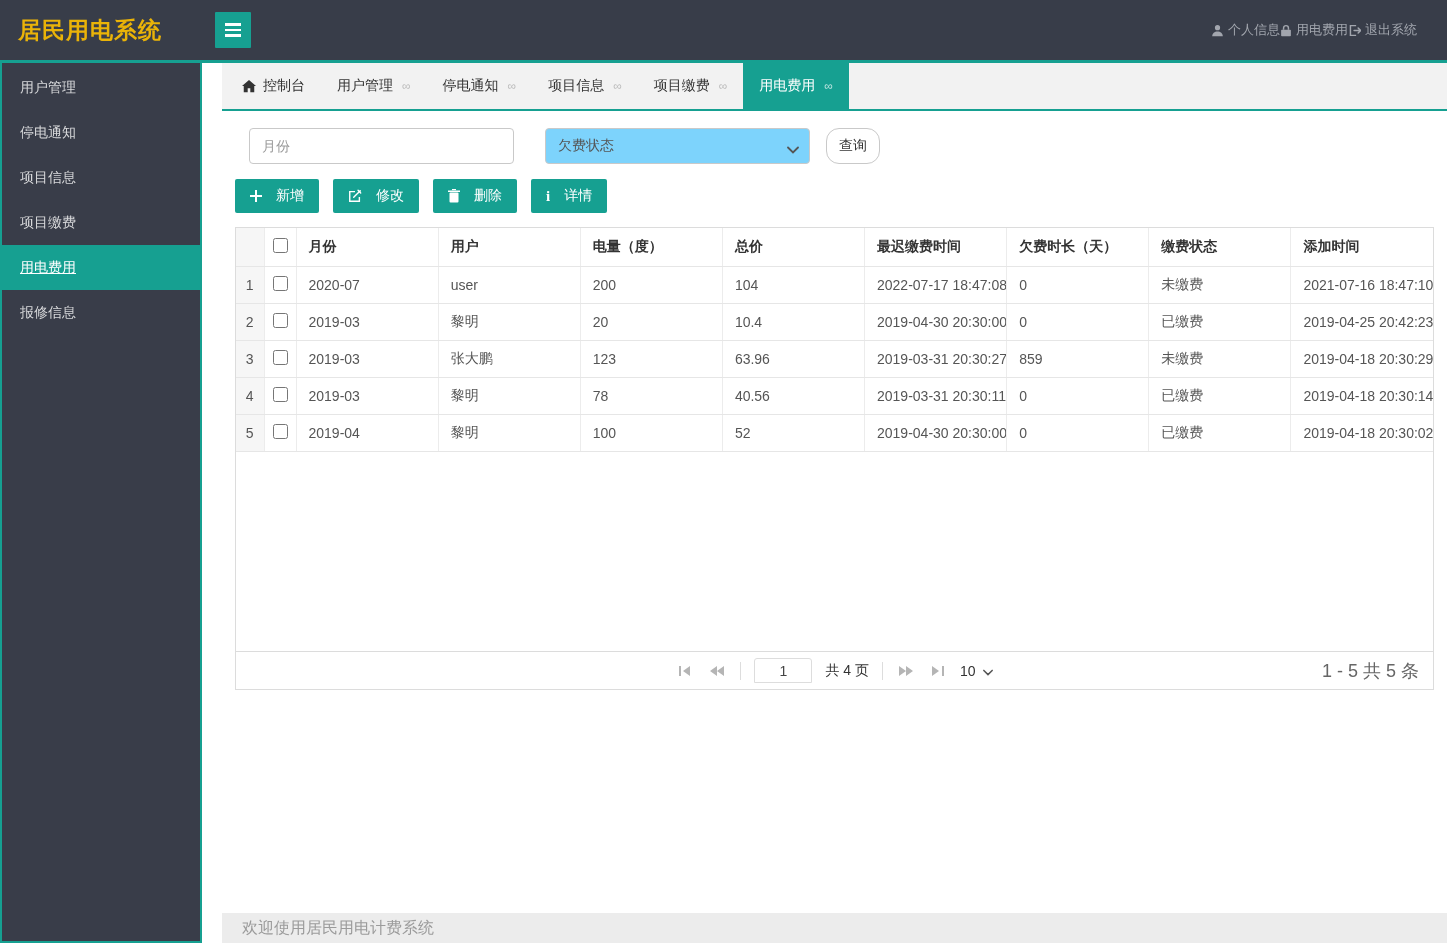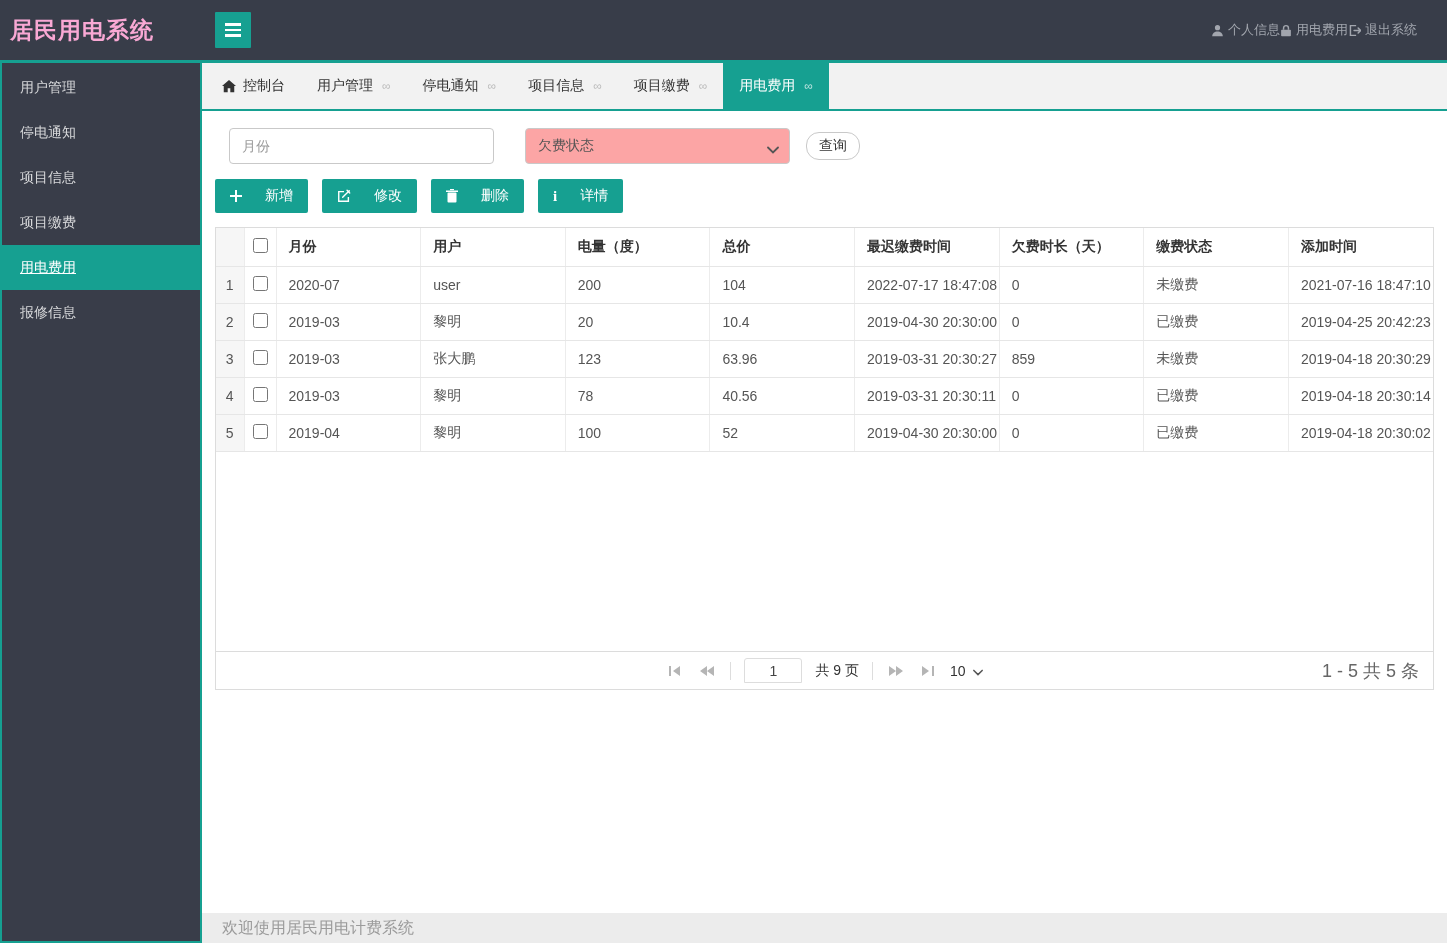--- a/index.html
+++ b/index.html
@@ -8,22 +8,22 @@
     font-family: "Liberation Sans", "DejaVu Sans", sans-serif;
     font-size: 14px; color: #333; background: #fff;
     display: flex; flex-direction: column;
   }
   
   .app-header {
     height: 60px; background: #383d49; flex: 0 0 60px;
     display: flex; align-items: center; position: relative;
   }
   .app-title {
-    color: #f9a8d4; font-size: 23px; font-weight: bold;
-    padding-left: 10px; width: 202px; letter-spacing: 1px; white-space: nowrap;
+    color: #eab308; font-size: 23px; font-weight: bold;
+    padding-left: 18px; width: 202px; letter-spacing: 1px; white-space: nowrap;
   }
   .menu-toggle {
     width: 36px; height: 36px; background: #16a091; border: none; cursor: pointer;
     margin-left: 13px; display: flex; align-items: center; justify-content: center;
     flex-direction: column; gap: 3px; border-radius: 1px;
   }
   .menu-toggle span { display: block; width: 16px; height: 2.5px; background: #fff; }
   .header-links { margin-left: auto; display: flex; align-items: center; padding-right: 30px; }
   .header-link {
     color: #a2a6ae; font-size: 13px; display: flex; align-items: center; gap: 4px;
@@ -35,21 +35,21 @@
   
   .main { flex: 1; display: flex; min-height: 0; }
   .sidebar { width: 202px; flex: 0 0 202px; background: #16a091; padding: 0 2px 2px 2px; }
   .sidebar-inner { background: #393d49; height: 100%; padding-top: 2px; }
   .side-item {
     height: 45px; display: flex; align-items: center; padding-left: 18px;
     color: #d8d9db; font-size: 14px; cursor: pointer;
   }
   .side-item.active { background: #16a091; color: #fff; }
   .side-item.active .side-label { text-decoration: underline; }
-  .content { flex: 1; display: flex; flex-direction: column; background: #fff; min-width: 0; }
+  .content { flex: 1; display: flex; flex-direction: column; background: #fff; min-width: 0; margin-left: 20px; }
   
   .tabbar {
     height: 48px; flex: 0 0 48px; background: #f2f2f2;
     border-bottom: 2px solid #16a091; display: flex; align-items: stretch; padding-left: 4px;
   }
   .tab {
     display: flex; align-items: center; padding: 0 16px; font-size: 14px;
     color: #333; cursor: pointer; white-space: nowrap;
   }
   .tab .home-ic { margin-right: 7px; display: flex; }
@@ -61,33 +61,33 @@
   .filter-row { display: flex; align-items: center; }
   .filter-input {
     width: 265px; height: 36px; border: 1px solid #c9c9c9; border-radius: 4px;
     padding: 0 12px; font-size: 14px; color: #333; margin-left: 14px; outline: none;
     font-family: inherit;
   }
   .filter-input::placeholder { color: #9a9a9a; }
   .filter-select {
     width: 265px; height: 36px; border: 1px solid #c9c9c9; border-radius: 4px;
     margin-left: 31px; position: relative; display: flex; align-items: center;
-    padding: 0 30px 0 12px; color: #555; background: #fca5a5; cursor: pointer;
+    padding: 0 30px 0 12px; color: #555; background: #7dd3fc; cursor: pointer;
   }
   .filter-select .chev { position: absolute; right: 10px; top: 12px; }
   .search-btn {
-    height: 28px; width: 54px; margin-left: 16px; background: #fff;
+    height: 36px; width: 54px; margin-left: 16px; background: #fff;
     border: 1px solid #c9c9c9; border-radius: 13px; font-size: 14px; color: #333;
     cursor: pointer; font-family: inherit;
   }
   
   .toolbar { margin-top: 15px; display: flex; gap: 14px; }
   .tool-btn {
     height: 34px; padding: 0 15px; background: #16a091; color: #fff; border: none;
-    border-radius: 2px; font-size: 14px; display: flex; align-items: center; gap: 23px;
+    border-radius: 2px; font-size: 14px; display: flex; align-items: center; gap: 14px;
     cursor: pointer; font-family: inherit;
   }
   .tool-btn svg { display: block; }
   .info-i { font-weight: bold; font-size: 15px; font-family: "Liberation Serif", "DejaVu Serif", serif; }
   
   .table-wrap {
     margin-top: 14px; border: 1px solid #dcdcdc; height: 463px;
     display: flex; flex-direction: column; background: #fff;
   }
   table { width: 100%; border-collapse: collapse; table-layout: fixed; }
@@ -390,21 +390,21 @@
                   <path d="M12 1 5 6l7 5z"></path>
                 </svg>
             </button>
             <button class="pg-btn">
               <svg width="16" height="12" viewBox="0 0 16 12" fill="#b5b5b5">
                   <path d="M8 1 1 6l7 5zM15 1 8 6l7 5z"></path>
                 </svg>
             </button>
             <span class="pg-sep"></span>
             <input class="pg-input" value="1" style="">
-            <span class="pg-label">共 9 页</span>
+            <span class="pg-label">共 4 页</span>
             <span class="pg-sep"></span>
             <button class="pg-btn">
               <svg width="16" height="12" viewBox="0 0 16 12" fill="#b5b5b5">
                   <path d="M1 1l7 5-7 5zM8 1l7 5-7 5z"></path>
                 </svg>
             </button>
             <button class="pg-btn">
               <svg width="14" height="12" viewBox="0 0 14 12" fill="#b5b5b5">
                   <path d="M1 1l7 5-7 5z"></path>
                   <rect x="11" y="1" width="2" height="10"></rect>

